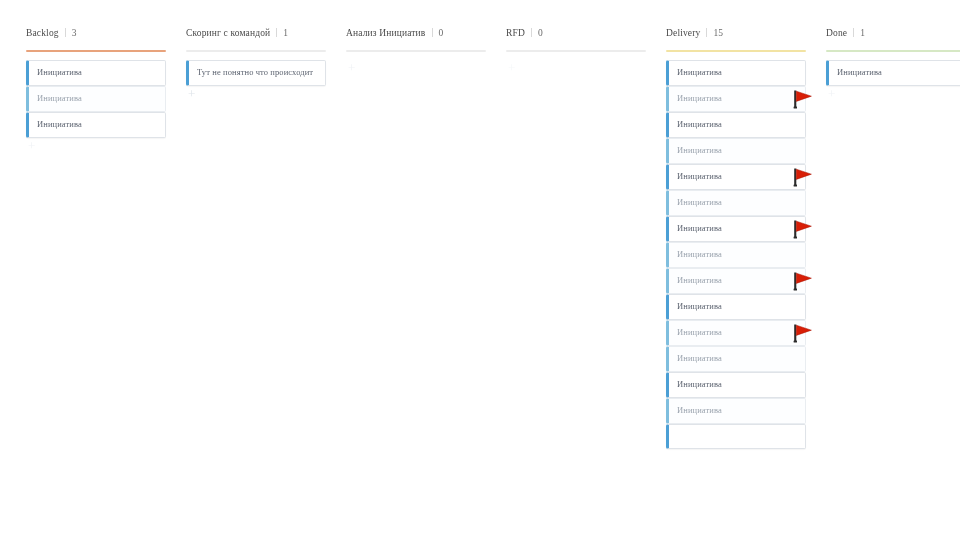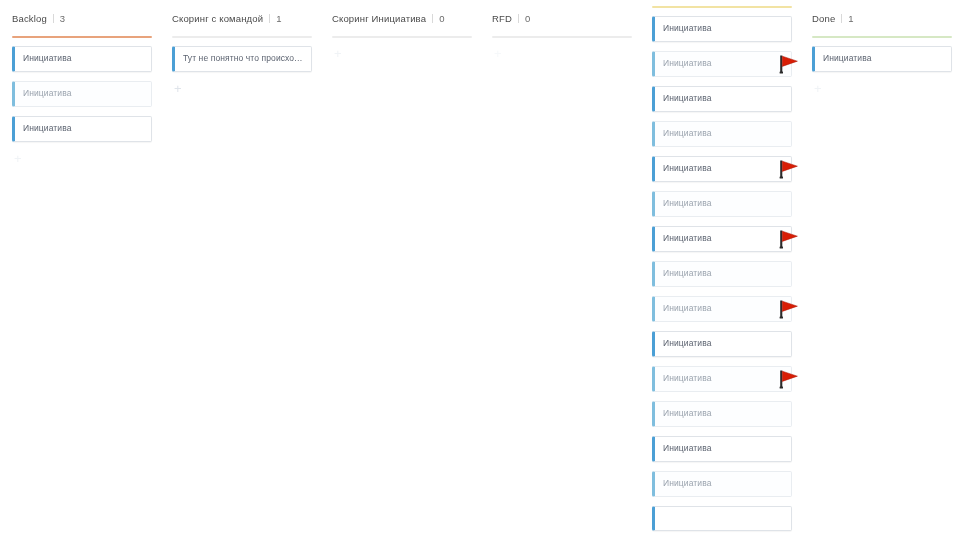--- a/index.html
+++ b/index.html
@@ -11,22 +11,23 @@
     overflow: hidden;
   }
   body {
     font-family: "Liberation Sans", sans-serif;
     -webkit-font-smoothing: antialiased;
   }
   .board {
     display: flex;
     width: 960px;
     height: 508px;
-    padding: 2px;
+    padding: 16px;
     align-items: flex-start;
+    font-family: Liberation Serif, serif;
   }
   .column {
     width: 160px;
     flex: 0 0 160px;
     height: 540px;
     position: relative;
     overflow: hidden;
   }
   .col-header {
     display: flex;
@@ -65,21 +66,21 @@
     padding: 8px 10px 0 10px;
     position: relative;
   }
   .card {
     position: relative;
     background: #ffffff;
     border: 1px solid #dfe3e8;
     border-left: 3px solid #4b9fd5;
     border-radius: 2px;
     min-height: 25px;
-    margin-bottom: 9px;
+    margin-bottom: 0;
     padding: 6px 8px 7px 8px;
     box-shadow: 0 1px 1px rgba(0,0,0,0.045);
     display: flex;
     align-items: center;
   }
   .card.faded {
     border-color: #e9edf1;
     border-left-color: #7fbede;
     box-shadow: none;
     background: #fdfeff;
@@ -148,41 +149,46 @@
       <div class="col-rule" style="background: rgb(236, 236, 236);"></div>
       <div class="card-list">
         <div class="card">
           <div class="card-title">Тут не понятно что происходит</div>
         </div>
         <div class="add-card">+</div>
       </div>
     </div>
     <div class="column">
       <div class="col-header">
-        <span class="col-title">Скоринг Инициатива</span>
+        <span class="col-title">Анализ Инициатив</span>
         <span class="col-sep"></span>
         <span class="col-count">0</span>
       </div>
       <div class="col-rule" style="background: rgb(236, 236, 236);"></div>
       <div class="card-list">
         <div class="add-card ghost">+</div>
       </div>
     </div>
     <div class="column">
       <div class="col-header">
         <span class="col-title">RFD</span>
         <span class="col-sep"></span>
         <span class="col-count">0</span>
       </div>
       <div class="col-rule" style="background: rgb(236, 236, 236);"></div>
       <div class="card-list">
         <div class="add-card ghost2">+</div>
       </div>
     </div>
     <div class="column">
+      <div class="col-header">
+        <span class="col-title">Delivery</span>
+        <span class="col-sep"></span>
+        <span class="col-count">15</span>
+      </div>
       <div class="col-rule" style="background: rgb(242, 227, 163);"></div>
       <div class="card-list">
         <div class="card">
           <div class="card-title">Инициатива</div>
         </div>
         <div class="card faded">
           <div class="card-title">Инициатива</div>
           <svg class="card-flag" viewBox="0 0 26 22">
             <rect x="6.2" y="2.5" width="2.1" height="17.5" fill="#2b2b2b"></rect>
             <path d="M8.3 3.2 L23.4 8.2 L8.3 13.4 Z" fill="#d81e06"></path>

